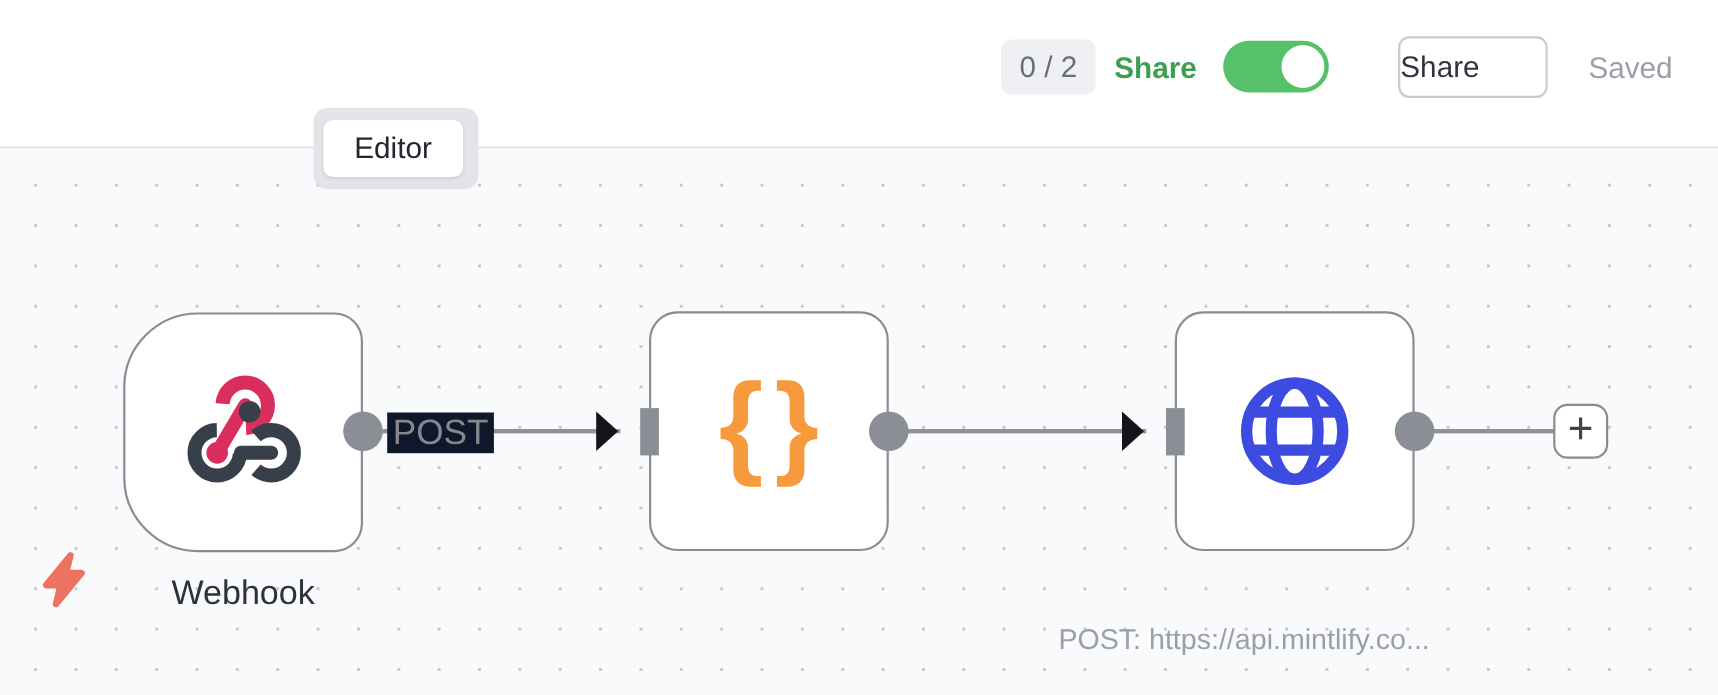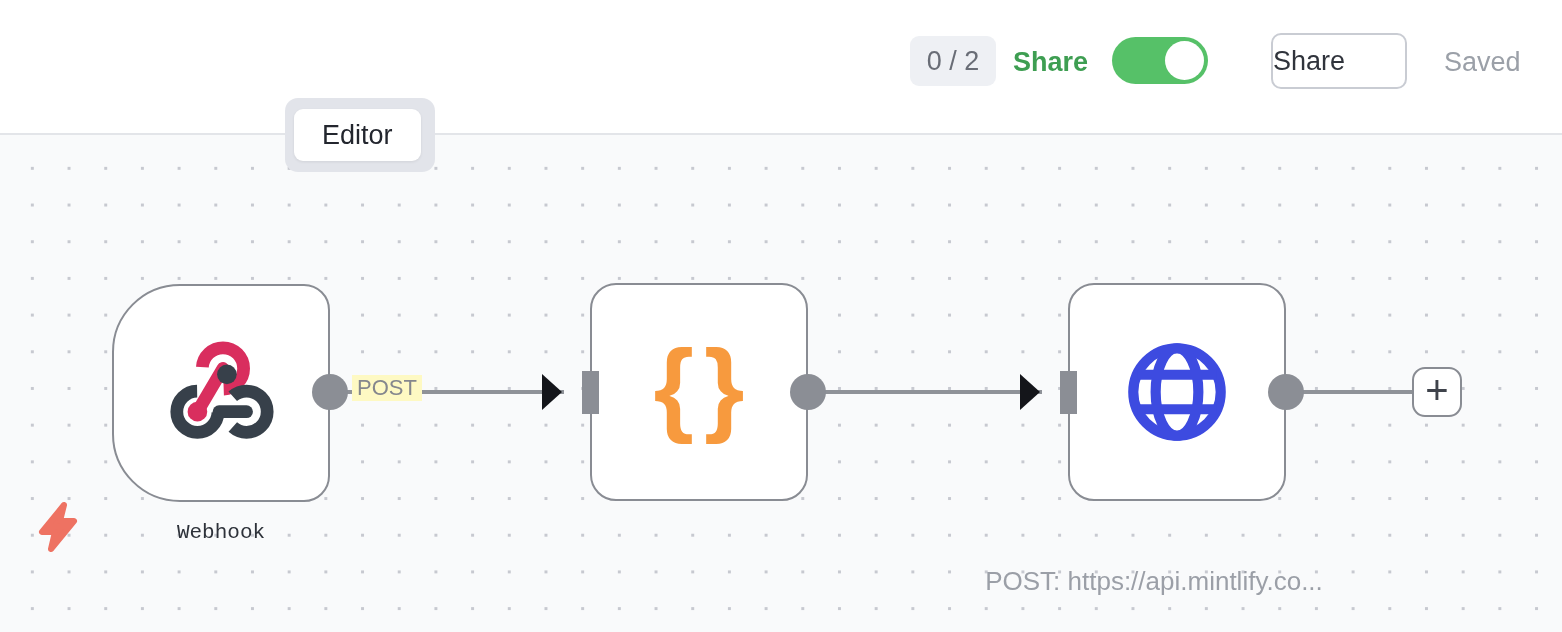--- a/index.html
+++ b/index.html
@@ -48,38 +48,38 @@
   
   .node { position:absolute; width:218px; height:218px; background:#ffffff;
           border:2.5px solid #898c93; }
   .node-webhook  { left:112px;  top:284px; border-radius:68px 26px 26px 68px; }
   .node-code     { left:590px;  top:283px; border-radius:26px; }
   .node-http     { left:1068px; top:283px; border-radius:26px; }
   .node-icon-wrap { position:absolute; inset:0; display:flex;
                     align-items:center; justify-content:center; }
 
   .node-label { position:absolute; top:521px; width:440px; text-align:center;
-                font-size:21px; font-weight:500; color:#2e323a;font-family:Liberation Mono, monospace; }
+                font-size:31px; font-weight:500; color:#2e323a; }
   .node-sublabel { position:absolute; top:566px; width:460px; text-align:center;
                    font-size:26px; color:#9b9fa7; }
 
   .braces { font-size:104px; font-weight:700; color:#f79a3e; letter-spacing:10px;
             padding-left:10px; line-height:1; padding-bottom:12px; }
 
   
   .port-out { position:absolute; width:36px; height:36px; border-radius:50%;
               background:#8b8e95; top:374px; z-index:3; }
   .in-bar { position:absolute; width:17px; height:43px; background:#8b8e95;
             top:371px; z-index:3; }
   .in-arrow { position:absolute; width:0; height:0; top:374px; z-index:3;
               border-top:18px solid transparent; border-bottom:18px solid transparent;
               border-left:20px solid #14151a; }
   .conn { position:absolute; height:4px; background:#8f9298; top:390px; z-index:1; }
-  .conn-label { position:absolute; top:375px; font-size:22px; color:#85878d;
-                background:#fef9c3; padding:0 5px; z-index:2; }
+  .conn-label { position:absolute; top:375px; font-size:32px; color:#85878d;
+                background:#0f172a; padding:0 5px; z-index:2; }
 
   .add-btn { position:absolute; left:1412px; top:367px; width:50px; height:50px;
              background:#fff; border:2.5px solid #898c93; border-radius:13px;
              display:flex; align-items:center; justify-content:center; z-index:3;
              font-size:40px; font-weight:200; color:#3f434b; line-height:1;
              padding-bottom:4px; }
 
   .bolt { position:absolute; left:36px; top:366px; }
 </style>
 </head>
@@ -137,21 +137,21 @@
         <g fill="none" stroke="#3d4be0" stroke-width="10">
           <circle cx="60" cy="60" r="43"></circle>
           <ellipse cx="60" cy="60" rx="21" ry="43"></ellipse>
           <line x1="21" y1="43" x2="99" y2="43"></line>
           <line x1="21" y1="77" x2="99" y2="77"></line>
         </g>
       </svg>
     </div>
   </div>
   <div class="port-out" style="left:1268px;"></div>
-  <div class="node-sublabel" style="left:924px;">POST: https://api.mintlify.co...</div>
+  <div class="node-sublabel" style="left:901px;">POST: https://api.mintlify.co...</div>
 
   <div class="add-btn">
     <span>+</span>
   </div>
 
   <div class="header">
     <div class="issues-badge">0 / 2</div>
     <div class="active-label">Share</div>
     <div class="toggle">
       <div class="knob"></div>

